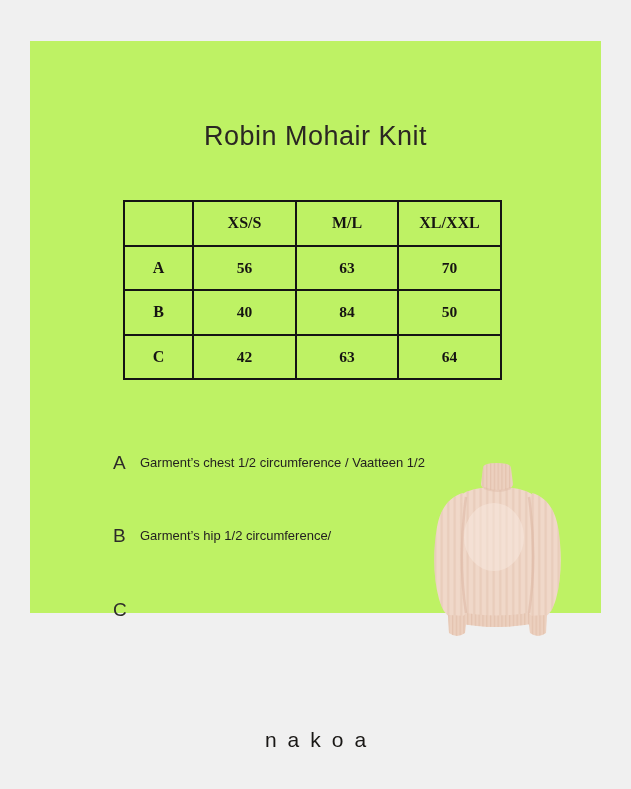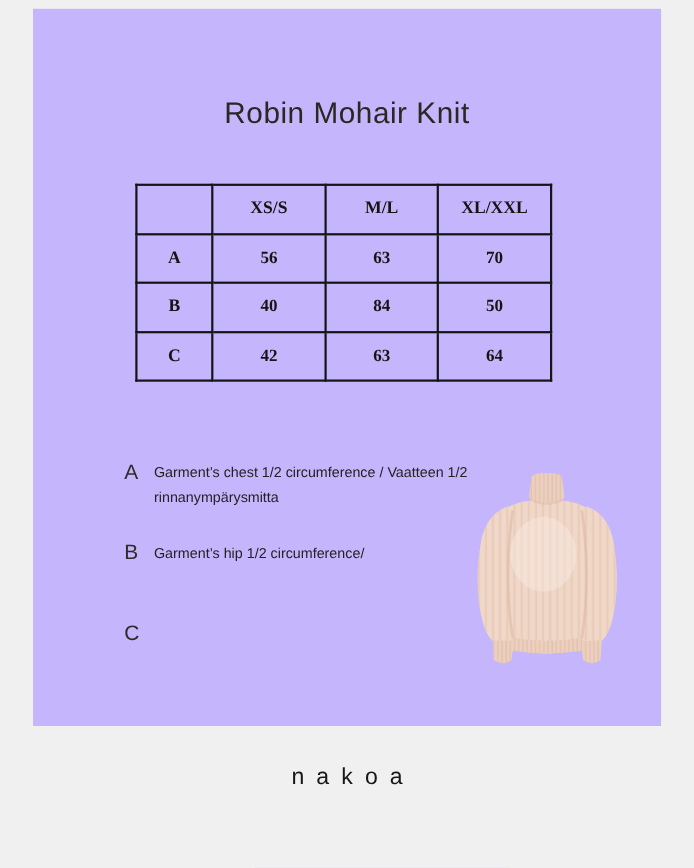--- a/index.html
+++ b/index.html
@@ -3,23 +3,23 @@
 <meta charset="utf-8">
 <style>
   html,body{margin:0;padding:0;}
   body{
     width:631px;height:789px;
     background:#f0f0f0;
     font-family:"Liberation Sans", sans-serif;
     position:relative;overflow:hidden;
   }
   .page{
-    position:absolute;left:30px;top:8px;
-    width:571px;height:652px;
-    background:#c4b5fd;
+    position:absolute;left:30px;top:41px;
+    width:571px;height:572px;
+    background:#bef264;
   }
   .title{
     position:absolute;top:80px;left:0;width:100%;
     text-align:center;
     font-size:27px;font-weight:400;letter-spacing:0.5px;
     color:#2b2723;
   }
   table.size-table{
     position:absolute;left:93px;top:159px;
     width:377px;
@@ -43,21 +43,21 @@
   }
   .legend-letter{
     width:27px;flex:0 0 27px;
     font-size:19px;line-height:23px;font-weight:400;
     color:#2e2c2a;
   }
   .legend-text{
     font-size:13px;line-height:22px;
     padding-top:1px;
   }
-  .legend-text div{white-space:nowrap;}
+  .legend-text div{white-space:nowrap;text-align:right;}
   .sweater-wrap{
     position:absolute;left:402px;top:422px;
     width:131px;height:176px;
   }
   .brand{
     position:absolute;top:687px;left:0;width:100%;
     text-align:center;
     font-size:21px;font-weight:400;
     letter-spacing:11px;padding-left:11px;box-sizing:border-box;
     color:#191715;
@@ -103,21 +103,20 @@
       <td>64</td>
     </tr>
   </tbody>
     </table>
 
   <div class="legend">
     <div class="legend-item" style="top:410px">
       <span class="legend-letter">A</span>
       <div class="legend-text">
         <div>Garment’s chest 1/2 circumference / Vaatteen 1/2</div>
-        <div>rinnanympärysmitta</div>
       </div>
     </div>
     <div class="legend-item" style="top:483px">
       <span class="legend-letter">B</span>
       <div class="legend-text">
         <div>Garment’s hip 1/2 circumference/</div>
       </div>
     </div>
     <div class="legend-item" style="top:557px">
       <span class="legend-letter">C</span>

